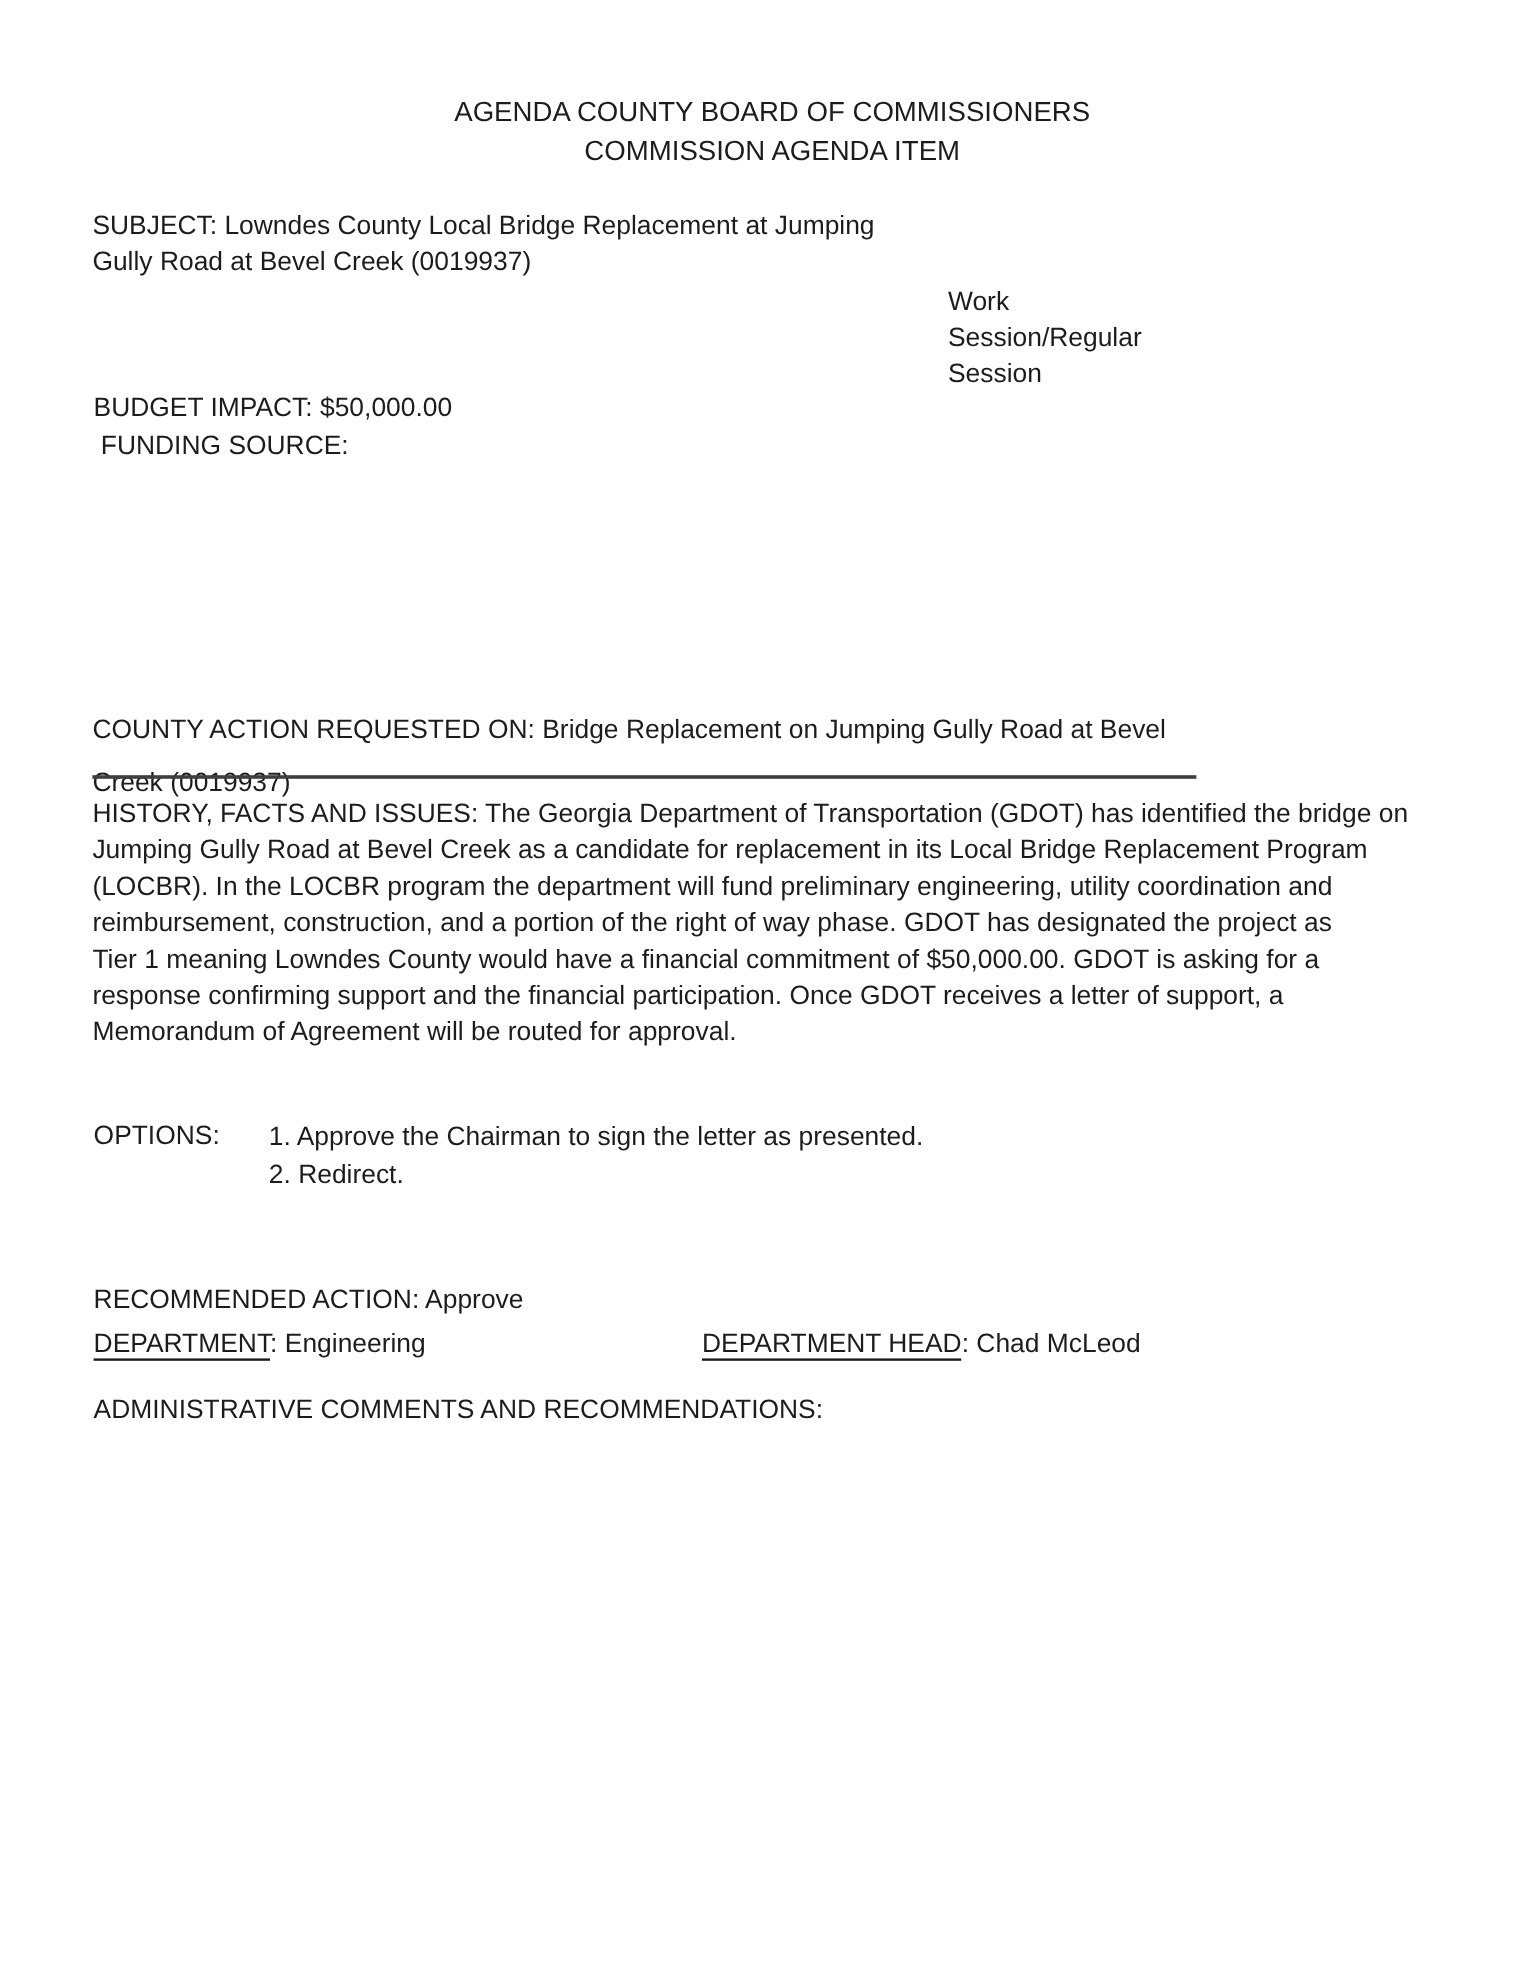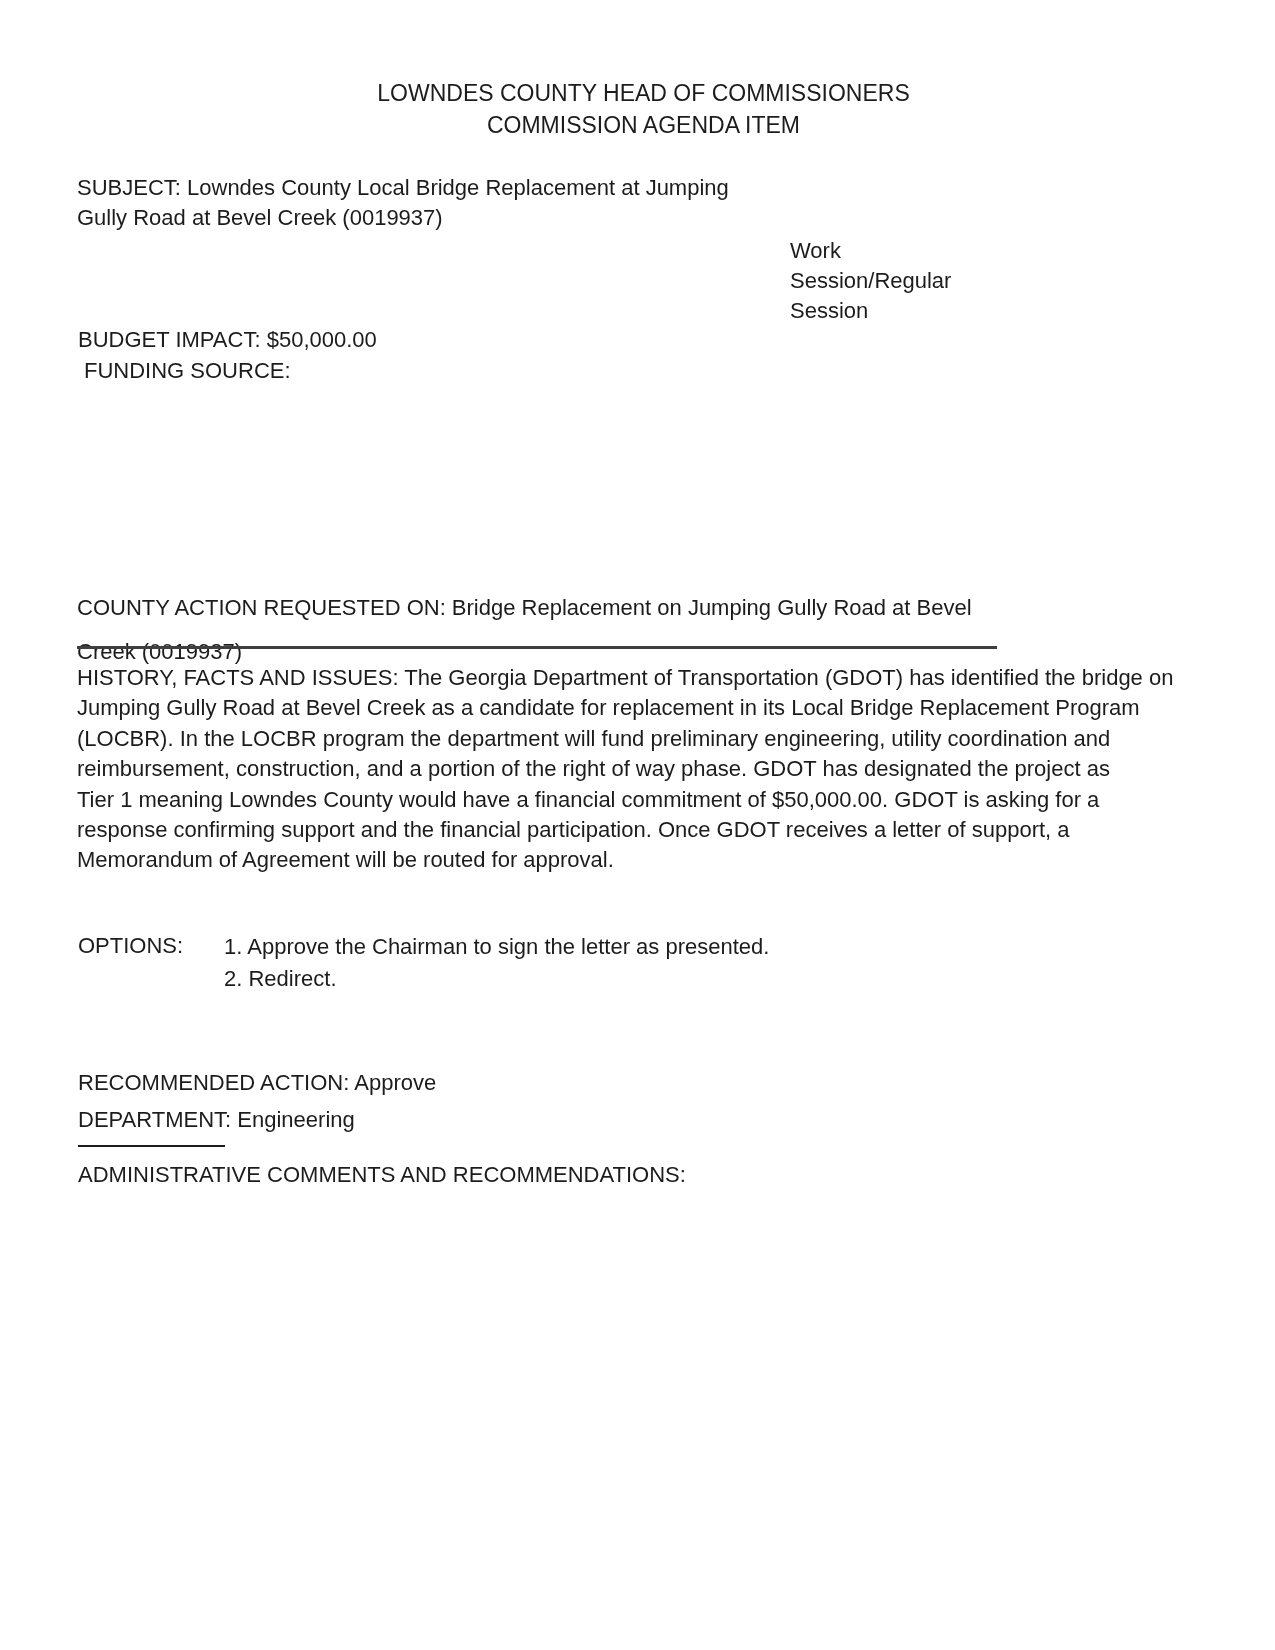--- a/index.html
+++ b/index.html
@@ -32,29 +32,29 @@
   .funding-list .mark { display: inline-block; width: 48px; }
   .county      { position: absolute; left: 77px;  top: 586px; line-height: 44px; }
   .rule        { position: absolute; left: 77px;  top: 646px; width: 920px; height: 3px; }
   .history     { position: absolute; left: 77px;  top: 663px; line-height: 30.4px; width: 1120px; }
   .options-lbl { position: absolute; left: 78px;  top: 931px; }
   .options-items{ position: absolute; left: 188px; top: 931px; line-height: 32px; margin-left: 36px; }
   .recommended { position: absolute; left: 78px;  top: 1068px; }
   .dept-row    { position: absolute; left: 78px;  top: 1105px; width: 1130px; }
   .dept-head   { position: absolute; left: 507px; top: 0; white-space: nowrap; }
   .admin       { position: absolute; left: 78px;  top: 1160px; }
-  .u { border-bottom: 2px solid #1c1c1c; padding-bottom: 13px; text-align: center; }
+  .u { border-bottom: 2px solid #1c1c1c; padding-bottom: 0; text-align: center; }
 </style>
 </head>
 <body>
 
 <div class="page">
 
   <div class="title-block">
-    <div>LOWNDES COUNTY HEAD OF COMMISSIONERS</div>
+    <div>AGENDA COUNTY BOARD OF COMMISSIONERS</div>
     <div>COMMISSION AGENDA ITEM</div>
   </div>
 
   <div class="subject ml">SUBJECT: Lowndes County Local Bridge Replacement at Jumping
 Gully Road at Bevel Creek (0019937)</div>
 
   <div class="session-col ml">Work
 Session/Regular
 Session</div>
 
@@ -86,17 +86,18 @@
     <div>2. Redirect.</div>
   </div>
 
   <div class="recommended abs">
     <span>RECOMMENDED ACTION:</span>
     <span>Approve</span>
   </div>
 
   <div class="dept-row">
     <span><span class="u">DEPARTMENT</span><span>: </span><span>Engineering</span></span>
+    <span class="dept-head"><span class="u">DEPARTMENT HEAD</span><span>: </span><span>Chad McLeod</span></span>
   </div>
 
   <div class="admin abs">ADMINISTRATIVE COMMENTS AND RECOMMENDATIONS:</div>
 
 </div>
 
 </body></html>

